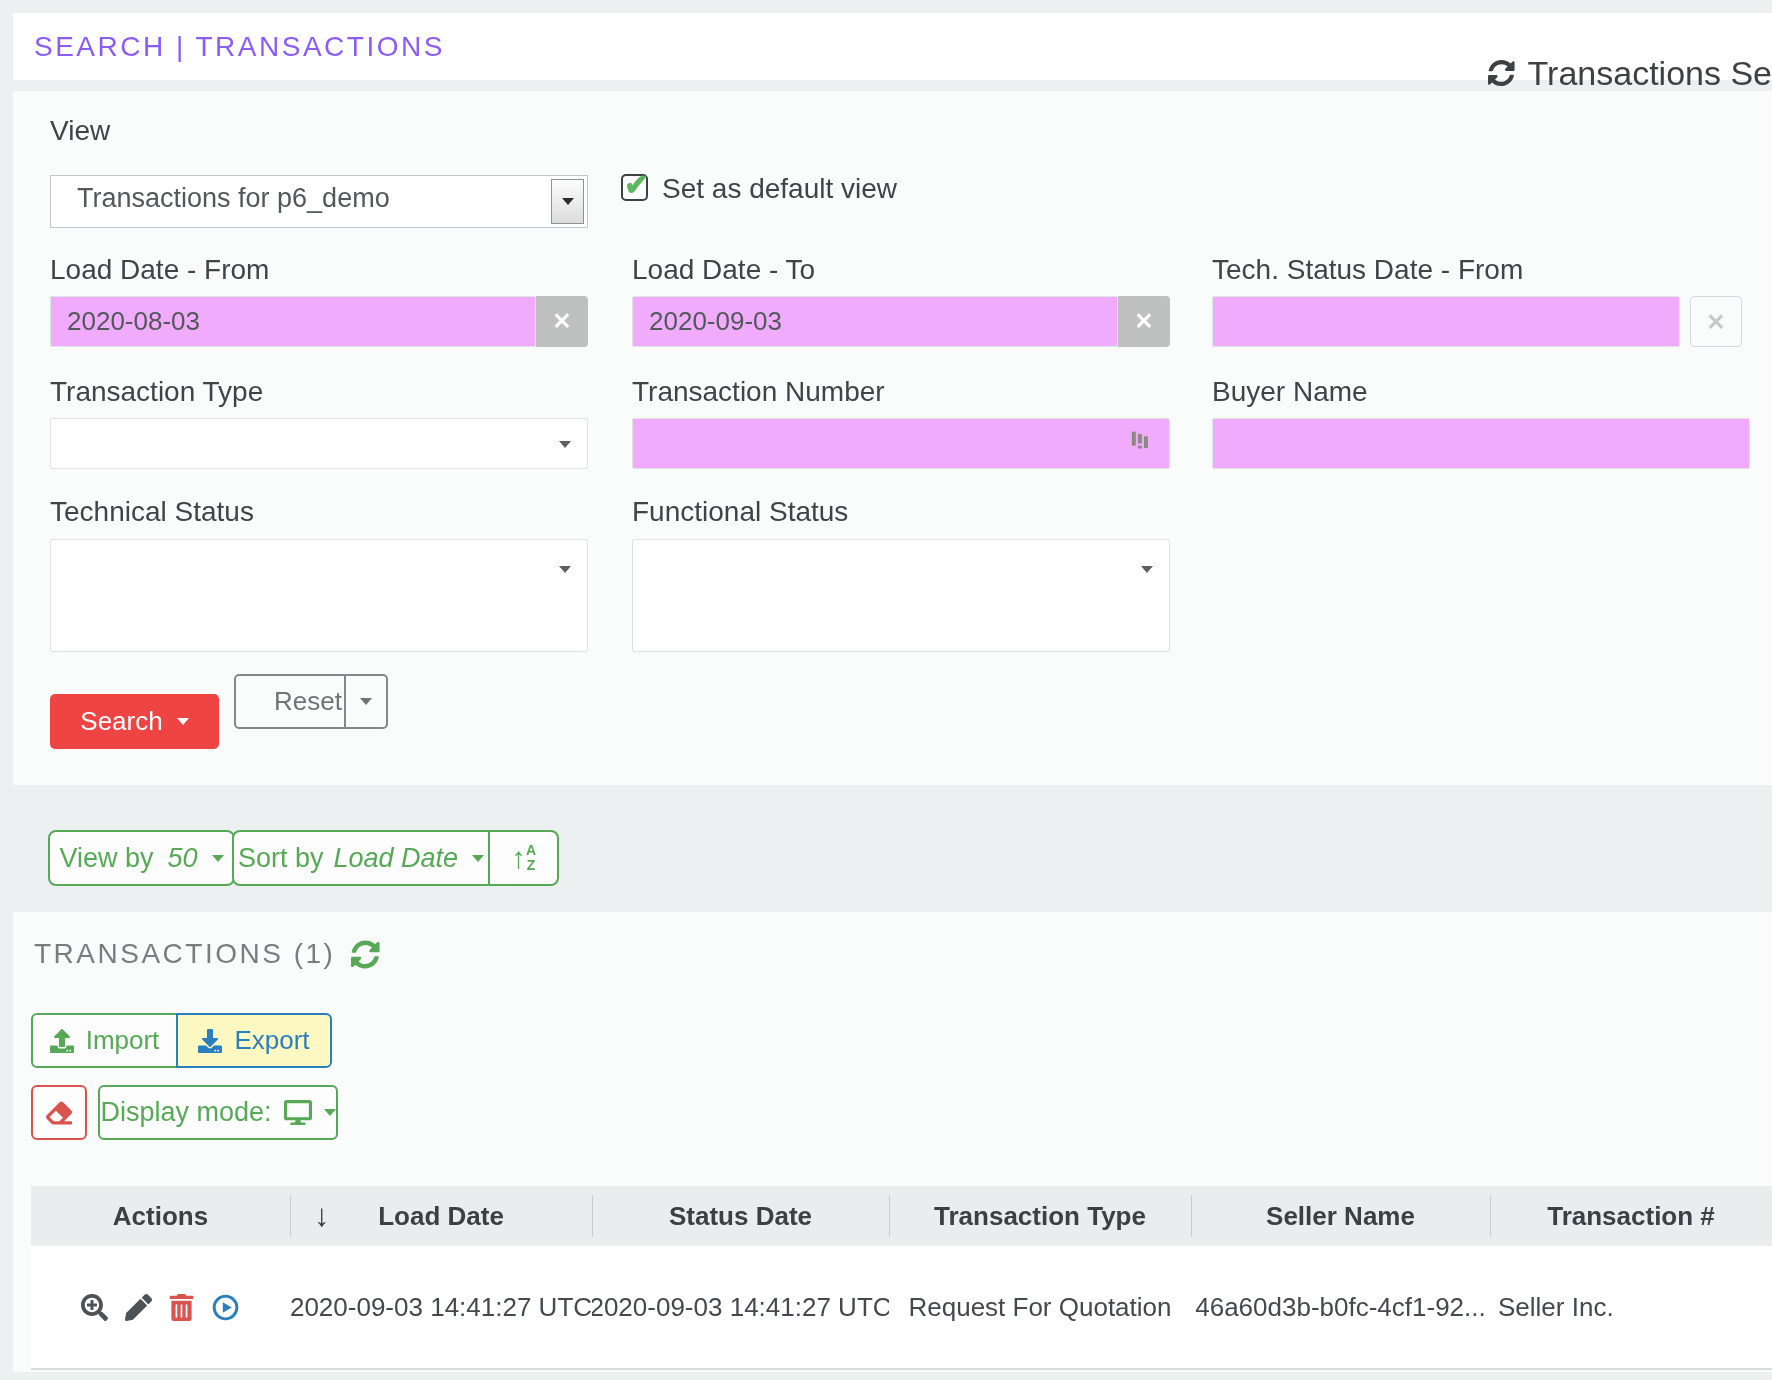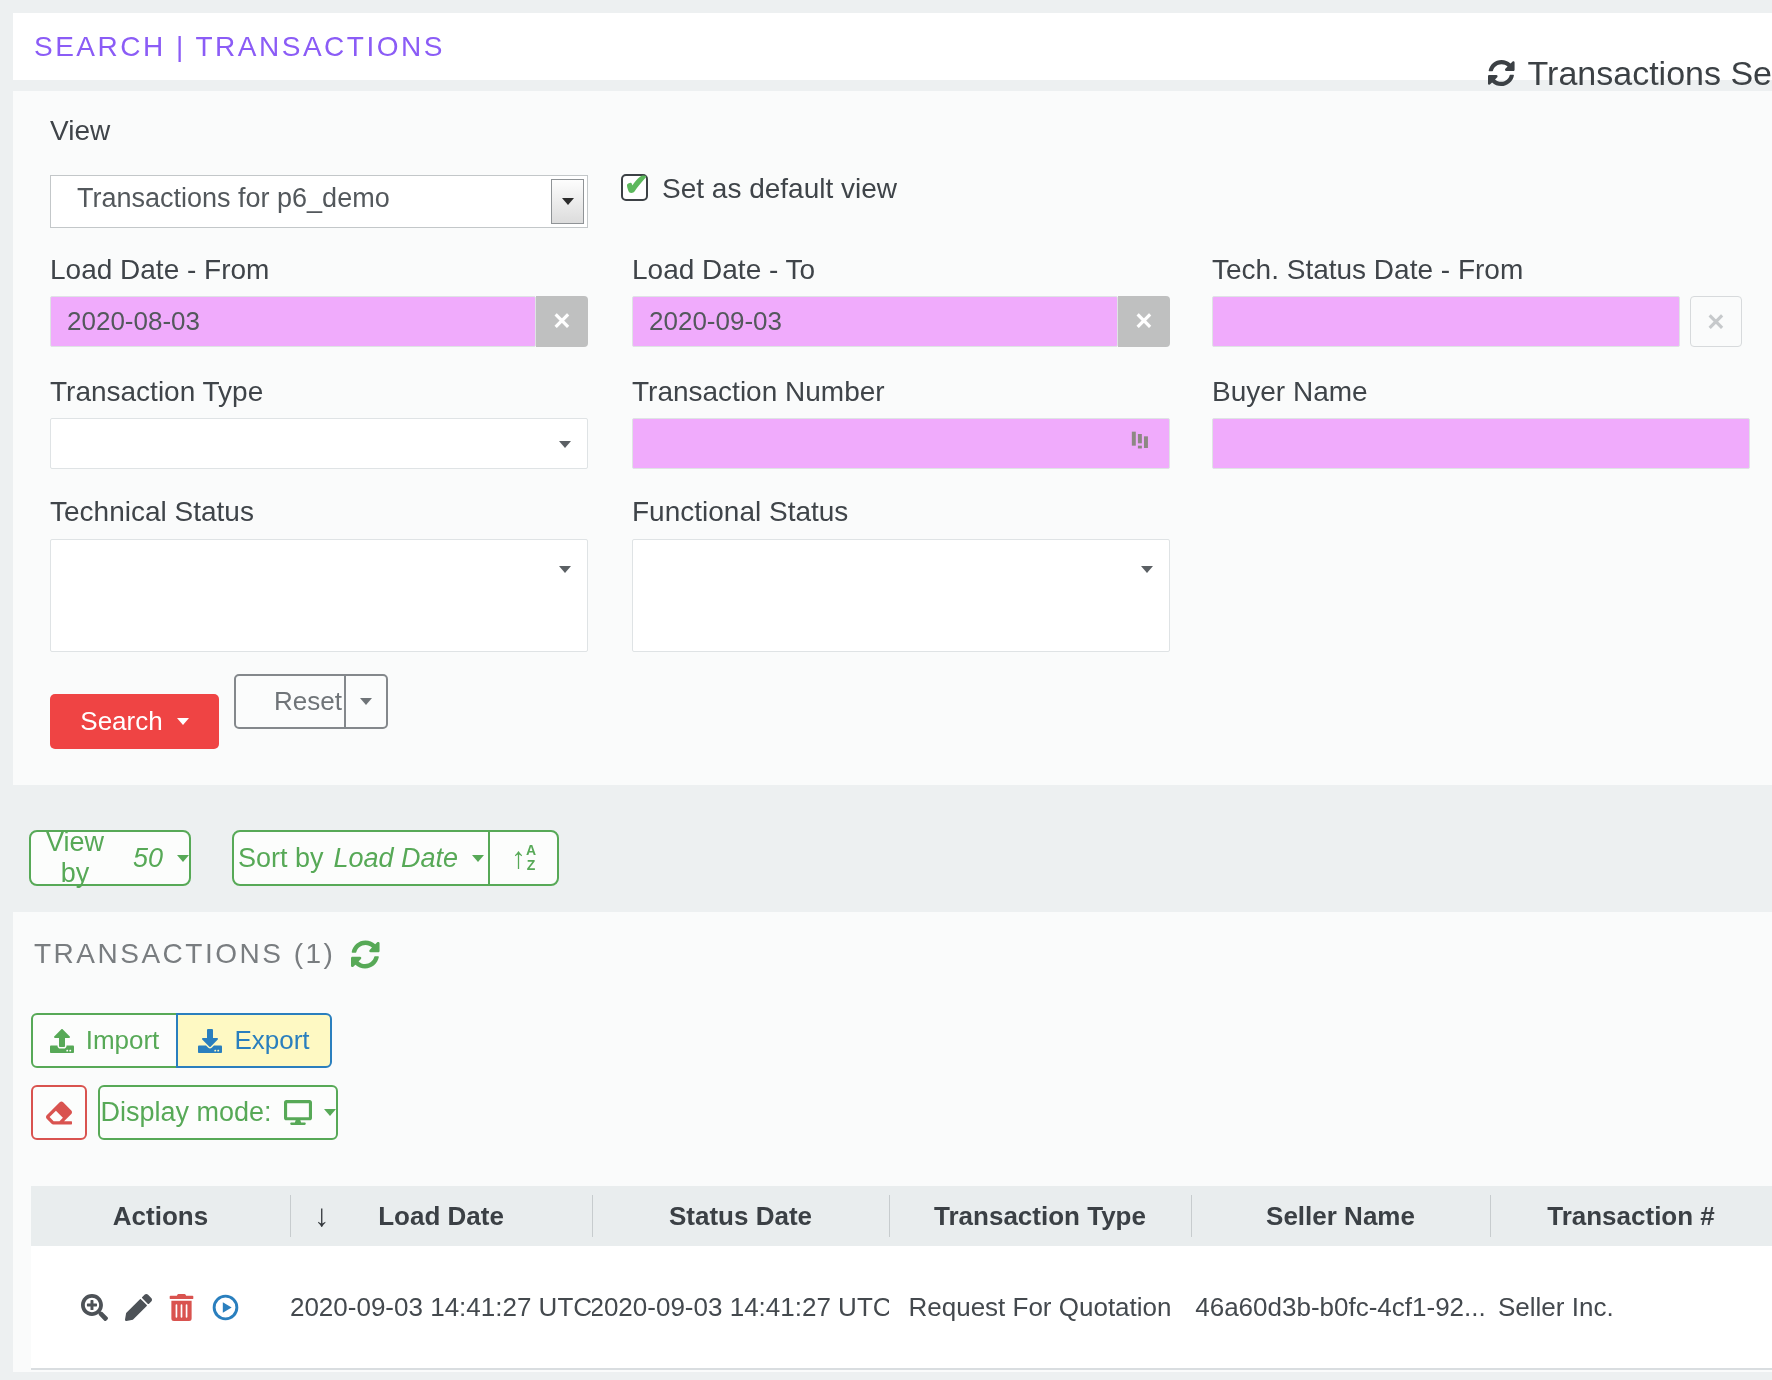--- a/index.html
+++ b/index.html
@@ -70,21 +70,21 @@
   }
   .reset-caret {
     width:43px; height:55px; border:2px solid #84888c; border-left:1px solid #84888c;
     border-radius:0 5px 5px 0; color:#6f7478; background:#fbfcfc;
   }
   
   .tb-btn {
     position:absolute; top:830px; height:56px; border:2px solid #57a957; border-radius:8px;
     color:#57a957; background:#fcfdfc; font-size:27px;
   }
-  .viewby { left:29px; width:162px;justify-content:flex-end; }
+  .viewby { left:48px; width:187px; }
   .sortby-group { position:absolute; top:830px; left:232px; height:56px; display:flex; }
   .sortby-main {
     width:257px; height:56px; border:2px solid #57a957; border-right:1px solid #57a957;
     border-radius:8px 0 0 8px; color:#57a957; background:#fcfdfc; font-size:27px; gap:10px;
   }
   .sortby-sort {
     width:70px; height:56px; border:2px solid #57a957; border-left:1px solid #57a957;
     border-radius:0 8px 8px 0; color:#57a957; background:#fcfdfc;
   }
   .italic { font-style:italic; }

